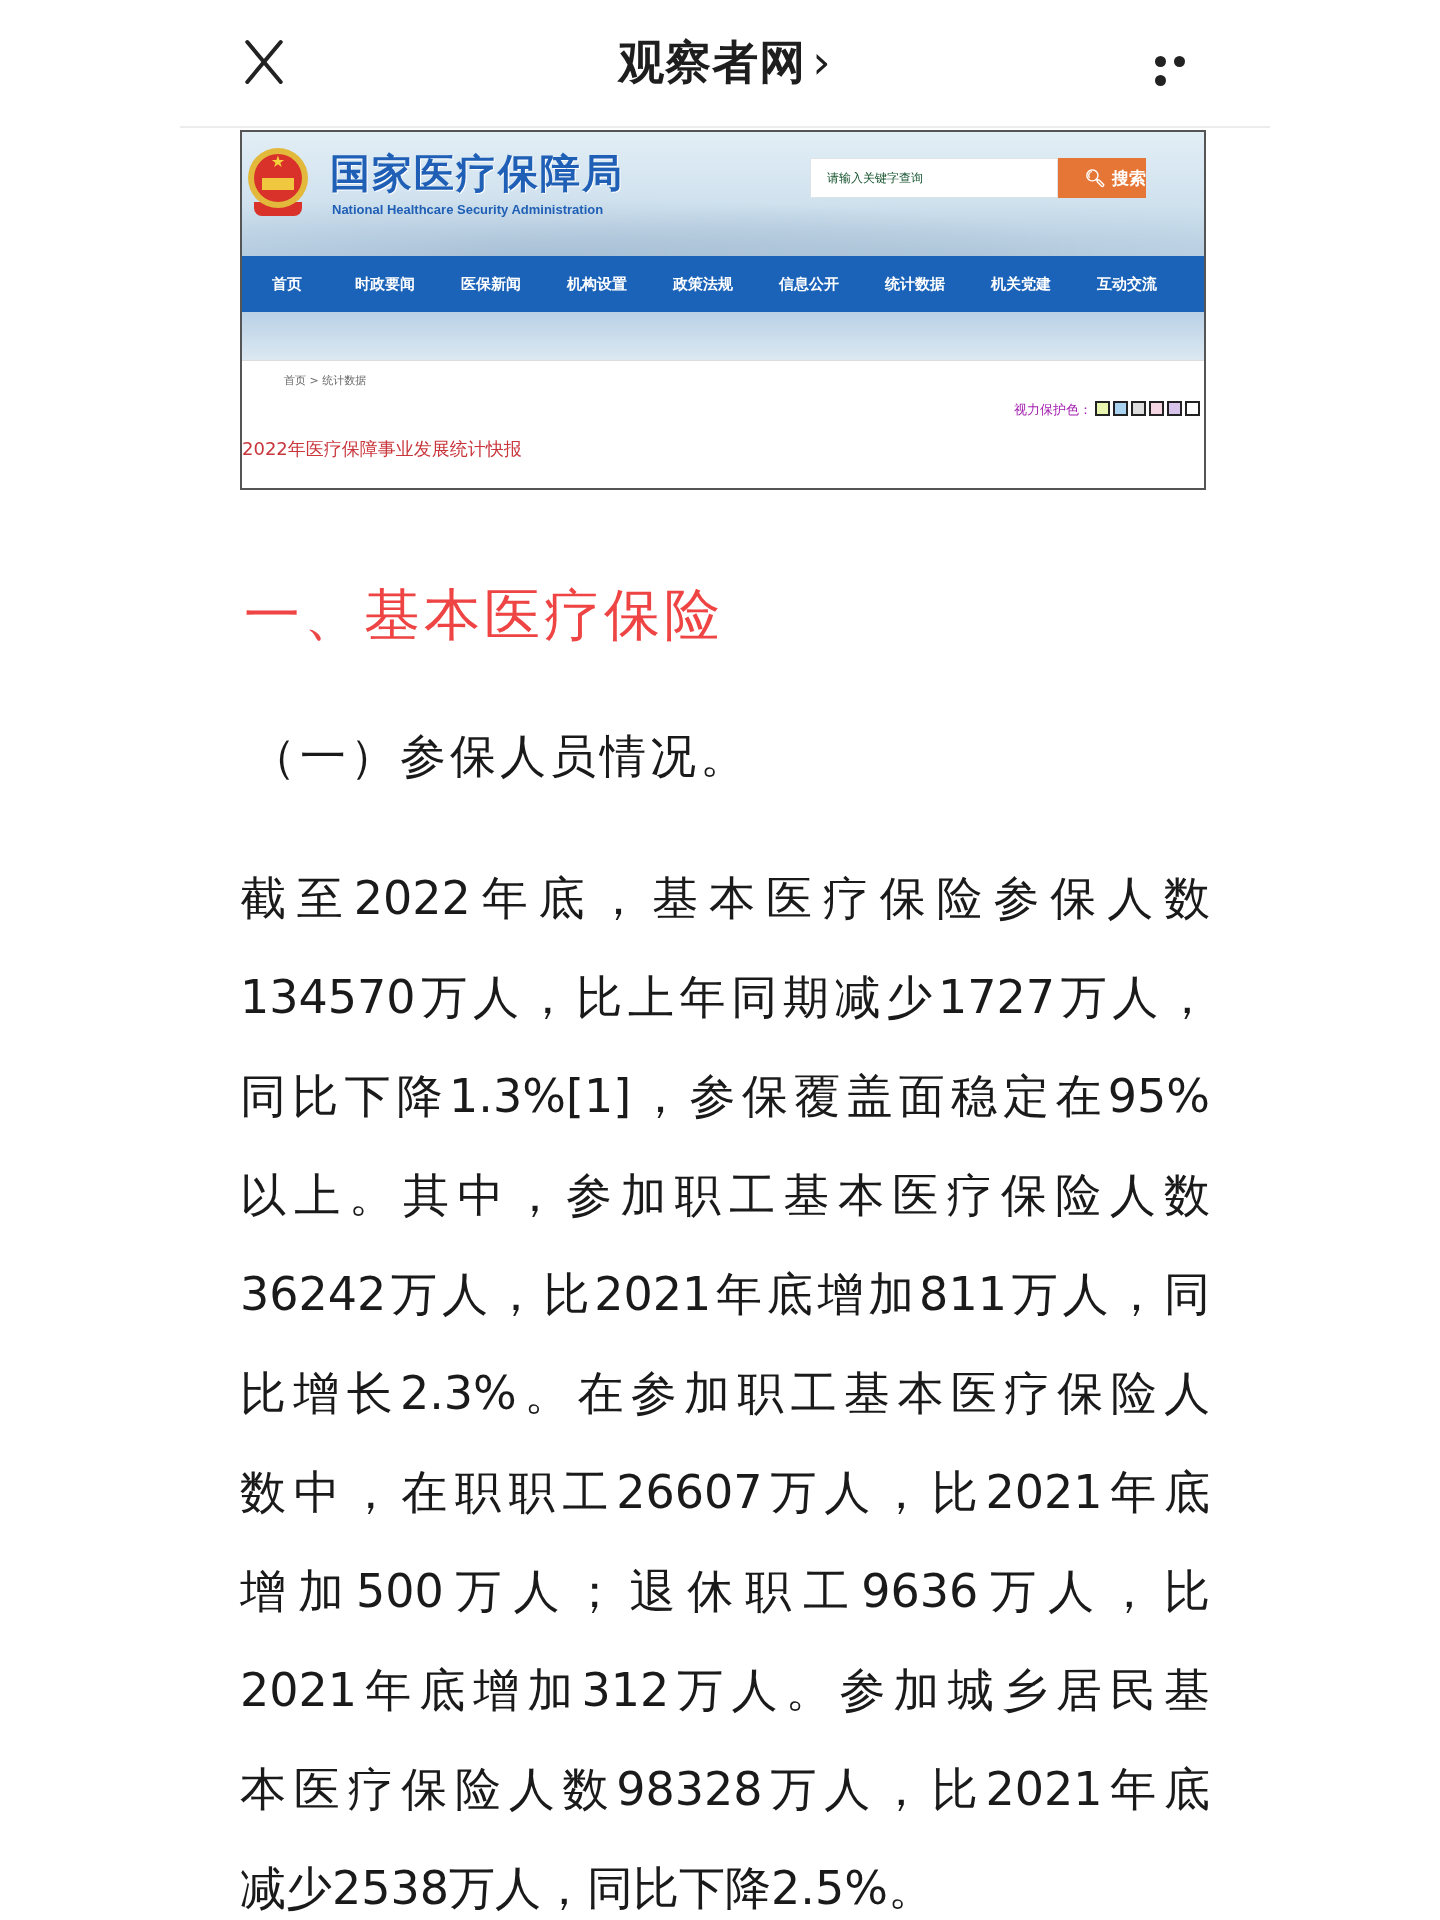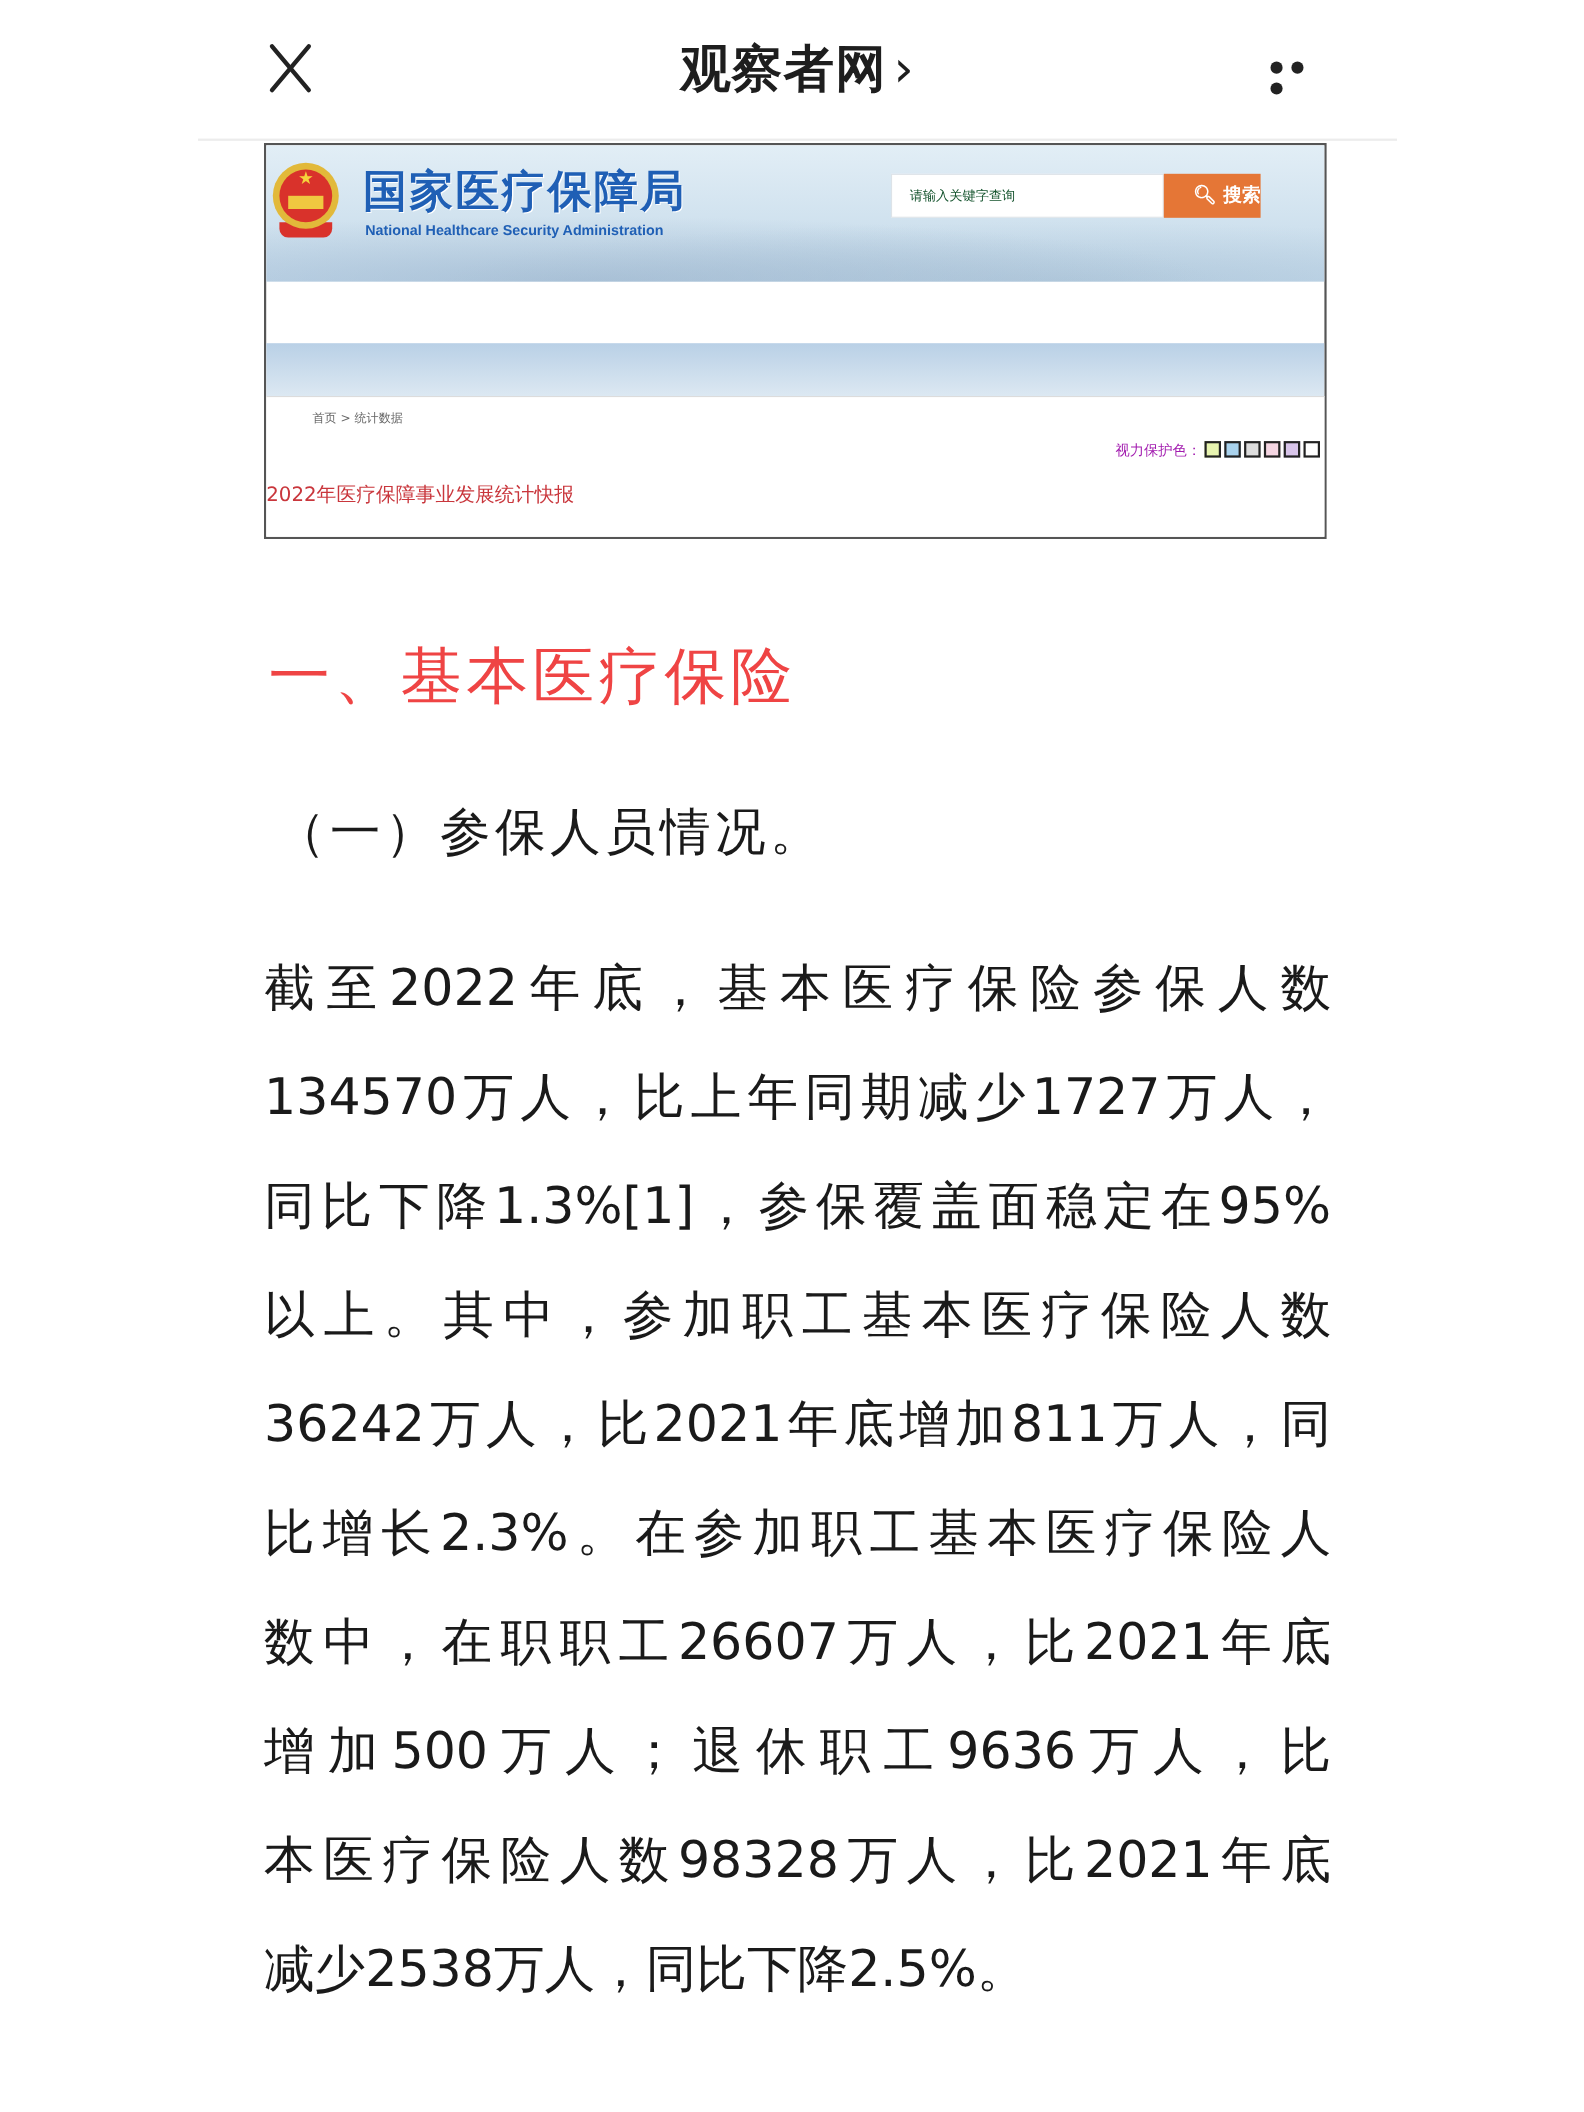--- a/index.html
+++ b/index.html
@@ -93,20 +93,31 @@
     </div>
     <div class="org-name">国家医疗保障局</div>
     <div class="org-en">National Healthcare Security Administration</div>
     <div class="search-box">请输入关键字查询</div>
     <div class="search-btn">
       <span>🔍︎</span>
       <span>搜索</span>
     </div>
   </div>
 
+  <div class="navbar" id="navbar">
+      <div class="nav-item" style="width: 90px;">首页</div>
+      <div class="nav-item" style="width: 106px;">时政要闻</div>
+      <div class="nav-item" style="width: 106px;">医保新闻</div>
+      <div class="nav-item" style="width: 106px;">机构设置</div>
+      <div class="nav-item" style="width: 106px;">政策法规</div>
+      <div class="nav-item" style="width: 106px;">信息公开</div>
+      <div class="nav-item" style="width: 106px;">统计数据</div>
+      <div class="nav-item" style="width: 106px;">机关党建</div>
+      <div class="nav-item" style="width: 106px;">互动交流</div>
+    </div>
 
   <div class="subband"></div>
 
   <div class="content">
     <div class="crumb">首页 &gt; 统计数据</div>
     <div class="protect">
       <span>视力保护色：</span>
       <span id="swatches"><span class="swatch" style="background: rgb(232, 245, 176);"></span><span class="swatch" style="background: rgb(169, 211, 238);"></span><span class="swatch" style="background: rgb(221, 221, 221);"></span><span class="swatch" style="background: rgb(245, 213, 226);"></span><span class="swatch" style="background: rgb(216, 196, 234);"></span><span class="swatch" style="background: rgb(255, 255, 255);"></span></span>
     </div>
     <div class="report-title">2022年医疗保障事业发展统计快报</div>
@@ -117,15 +128,16 @@
 <div class="h2">（一）参保人员情况。</div>
 <div class="para" id="para">
     <div class="line">截至2022年底，基本医疗保险参保人数</div>
     <div class="line">134570万人，比上年同期减少1727万人，</div>
     <div class="line">同比下降1.3%[1]，参保覆盖面稳定在95%</div>
     <div class="line">以上。其中，参加职工基本医疗保险人数</div>
     <div class="line">36242万人，比2021年底增加811万人，同</div>
     <div class="line">比增长2.3%。在参加职工基本医疗保险人</div>
     <div class="line">数中，在职职工26607万人，比2021年底</div>
     <div class="line">增加500万人；退休职工9636万人，比</div>
+    <div class="line">2021年底增加312万人。参加城乡居民基</div>
     <div class="line">本医疗保险人数98328万人，比2021年底</div>
     <div class="line last">减少2538万人，同比下降2.5%。</div>
   </div>
 
 </body></html>

